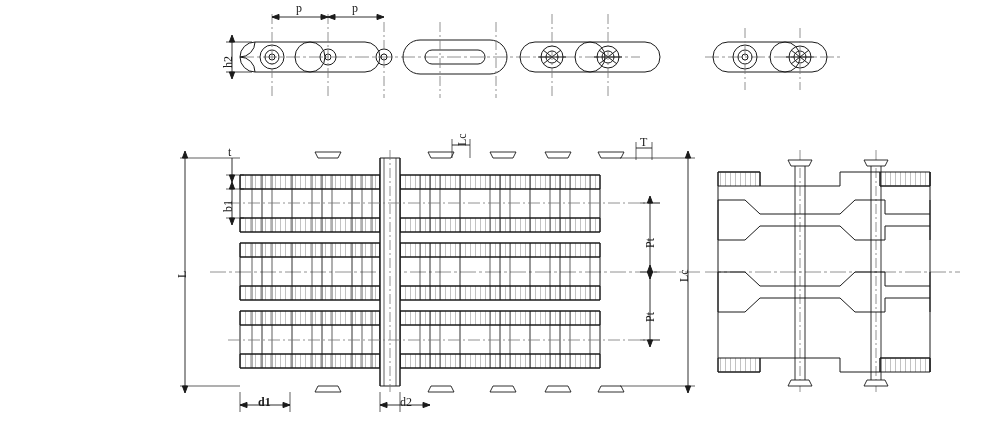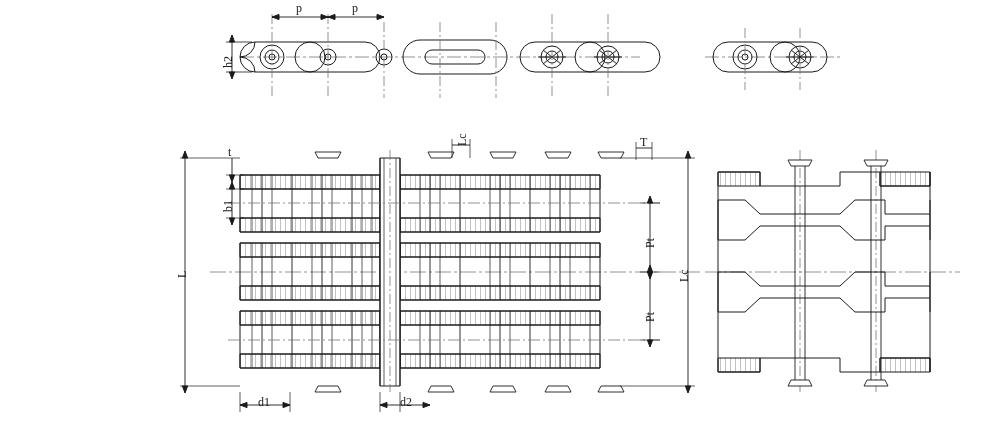--- a/index.html
+++ b/index.html
@@ -284,19 +284,19 @@
   </g>
 </svg>
 
 <div class="lbl" style="left:296px;top:2px;">p</div>
 <div class="lbl" style="left:352px;top:2px;">p</div>
 <div class="lbl vert" style="left:222px;top:68px;">h2</div>
 <div class="lbl" style="left:228px;top:146px;">t</div>
 <div class="lbl vert" style="left:222px;top:212px;">b1</div>
 <div class="lbl vert" style="left:176px;top:278px;">L</div>
 <div class="lbl" style="left:258px;top:396px;"></div>
-<div class="lbl" style="left:258px;top:396px;">d1</div>
+<div class="lbl" style="left:258px;top:396px;font-weight:bold;">d1</div>
 <div class="lbl" style="left:400px;top:396px;text-align:right;">d2</div>
 <div class="lbl vert" style="left:644px;top:248px;">Pt</div>
 <div class="lbl vert" style="left:644px;top:322px;">Pt</div>
 <div class="lbl vert" style="left:678px;top:282px;">Lc</div>
 <div class="lbl vert" style="left:456px;top:146px;">Lc</div>
 <div class="lbl" style="left:640px;top:136px;">T</div>
 
 </body></html>

